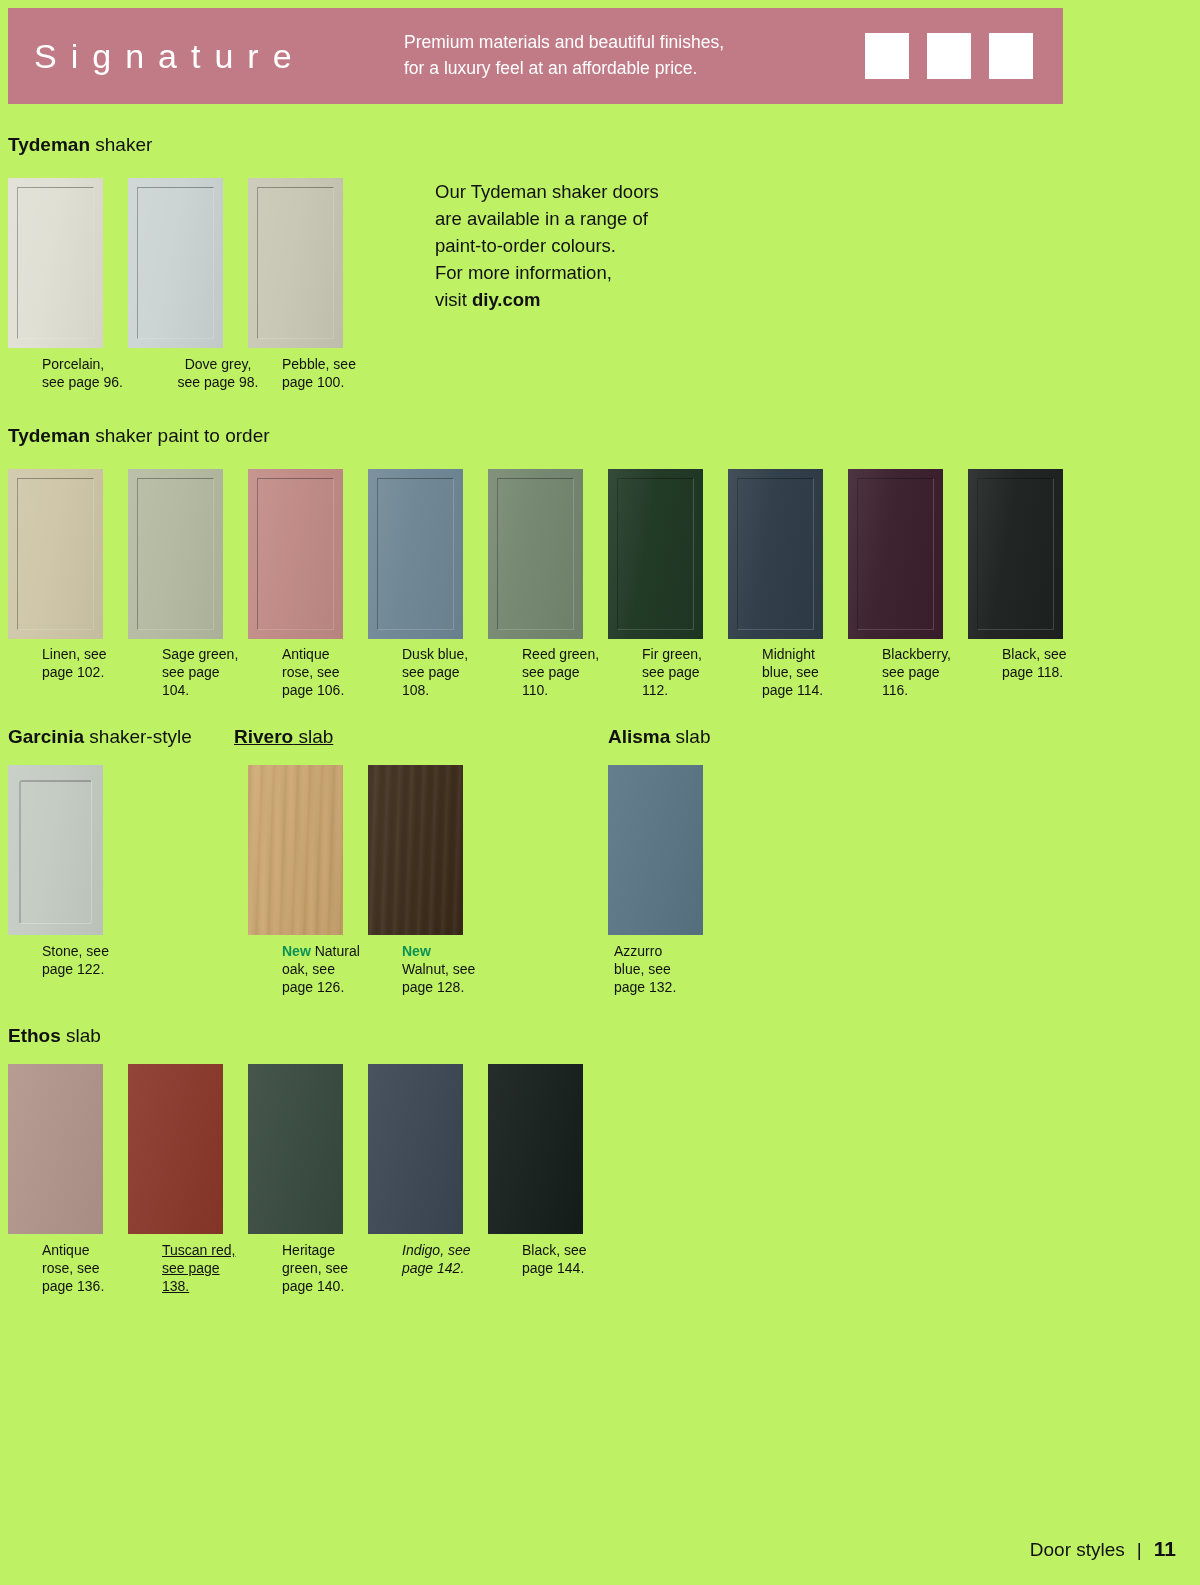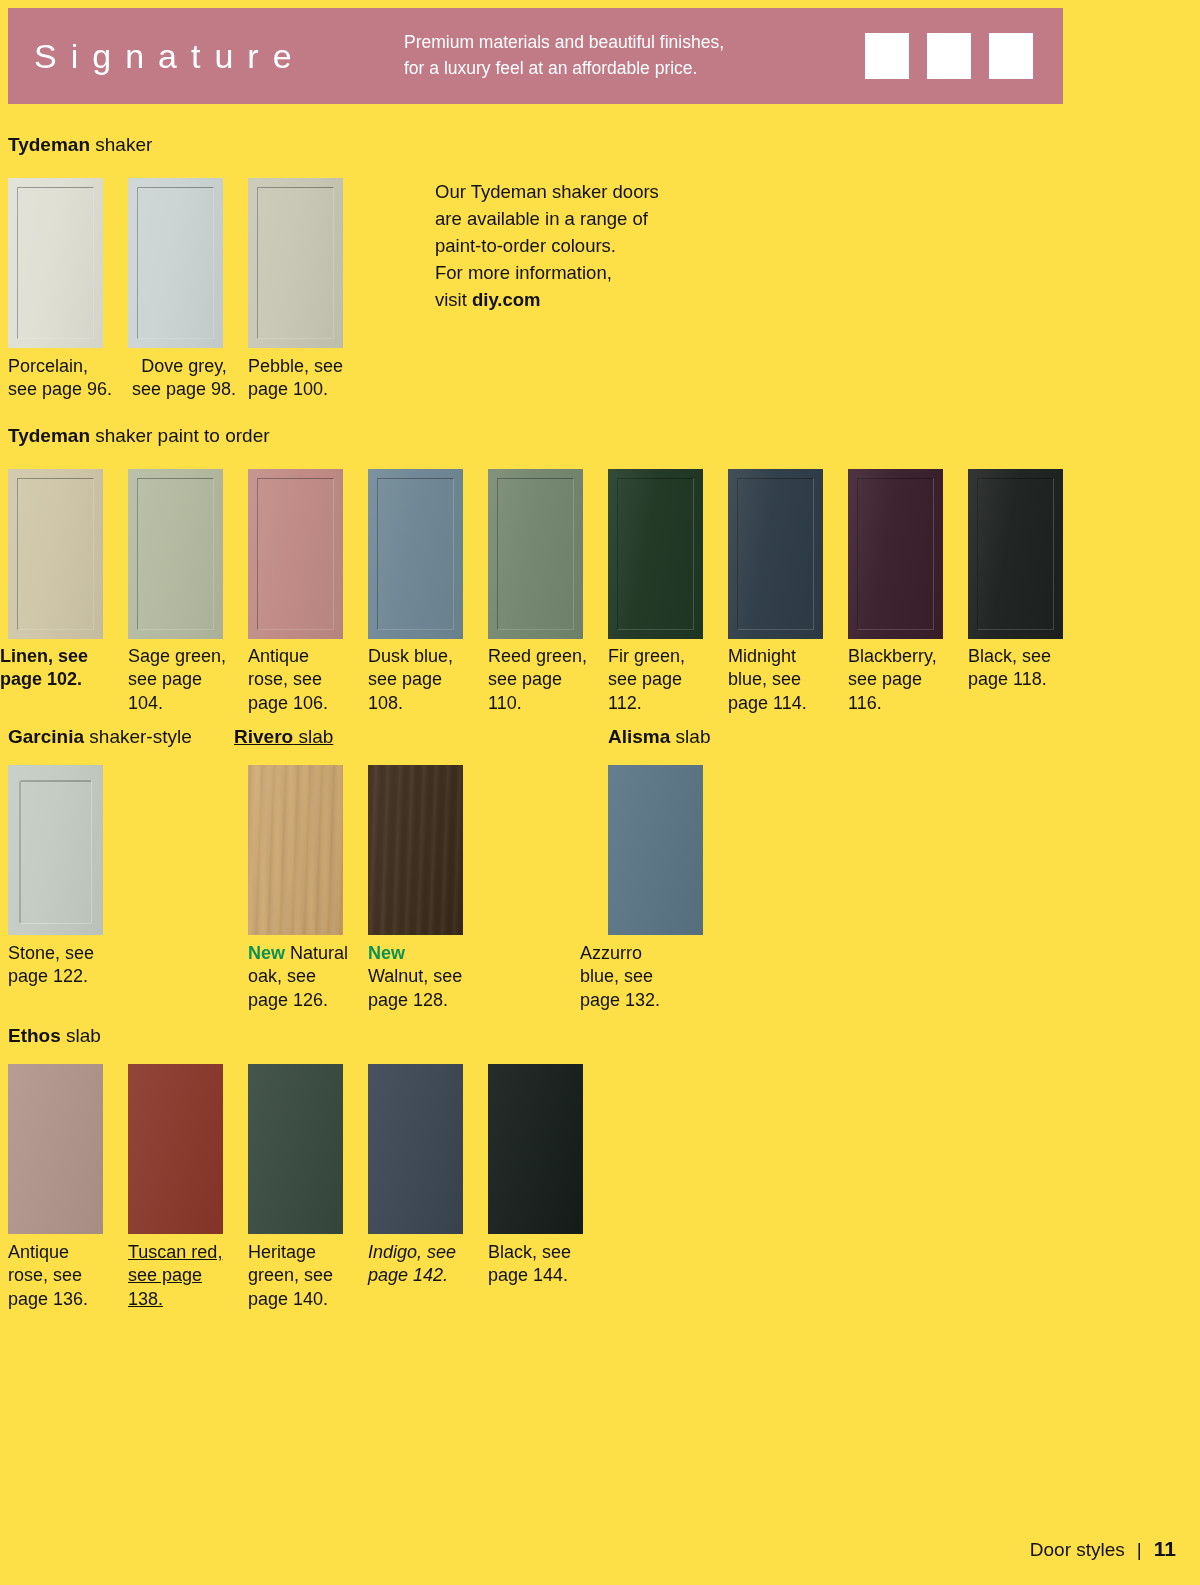--- a/index.html
+++ b/index.html
@@ -8,21 +8,21 @@
     height: 1585px;
     background: #ffffff;
     font-family: "Liberation Sans", sans-serif;
     color: #1a1a1a;
     overflow: hidden;
   }
   #page {
     position: relative;
     width: 1200px;
     height: 1585px;
-    background: #fde047;
+    background: #bef264;
   }
 
   
   .banner {
     position: absolute;
     left: 8px; top: 8px;
     width: 1055px; height: 96px;
     background: #c17b87;
     display: flex;
     align-items: center;
@@ -126,23 +126,24 @@
         rgba(255,255,255,0.05) 8px, rgba(0,0,0,0.00) 12px),
       repeating-linear-gradient(88deg,
         rgba(0,0,0,0.00) 0px, rgba(0,0,0,0.03) 7px, rgba(0,0,0,0.00) 16px);
     pointer-events: none;
   }
 
   
   .caption {
     position: absolute;
     width: 112px;
-    font-size: 18px;
+    font-size: 14px;
     line-height: 1.30;
     color: #111111;
+    margin-left: 34px;
   }
   .caption .new-tag {
     color: #0d9155;
     font-weight: 700;
   }
 
   
   .intro {
     position: absolute;
     left: 435px; top: 178px;
@@ -226,21 +227,21 @@
         <div>Pebble, see</div>
         <div>page 100.</div>
       </div>
       <div class="section-heading" style="left: 8px; top: 426px;"><span class="b">Tydeman</span><span class="n"> shaker paint to order</span></div>
       <div class="swatch tall" title="Linen" style="left: 8px; top: 469px; background: rgb(207, 198, 168);">
         <div class="door-shaker">
           <div class="panel"></div>
           <div class="sheen"></div>
         </div>
       </div>
-      <div class="caption" style="left: 0; top: 645px; font-weight: bold;">
+      <div class="caption" style="left: 8px; top: 645px;">
         <div>Linen, see</div>
         <div>page 102.</div>
       </div>
       <div class="swatch tall" title="Sage green" style="left: 128px; top: 469px; background: rgb(179, 186, 160);">
         <div class="door-shaker">
           <div class="panel"></div>
           <div class="sheen"></div>
         </div>
       </div>
       <div class="caption" style="left: 128px; top: 645px;">

